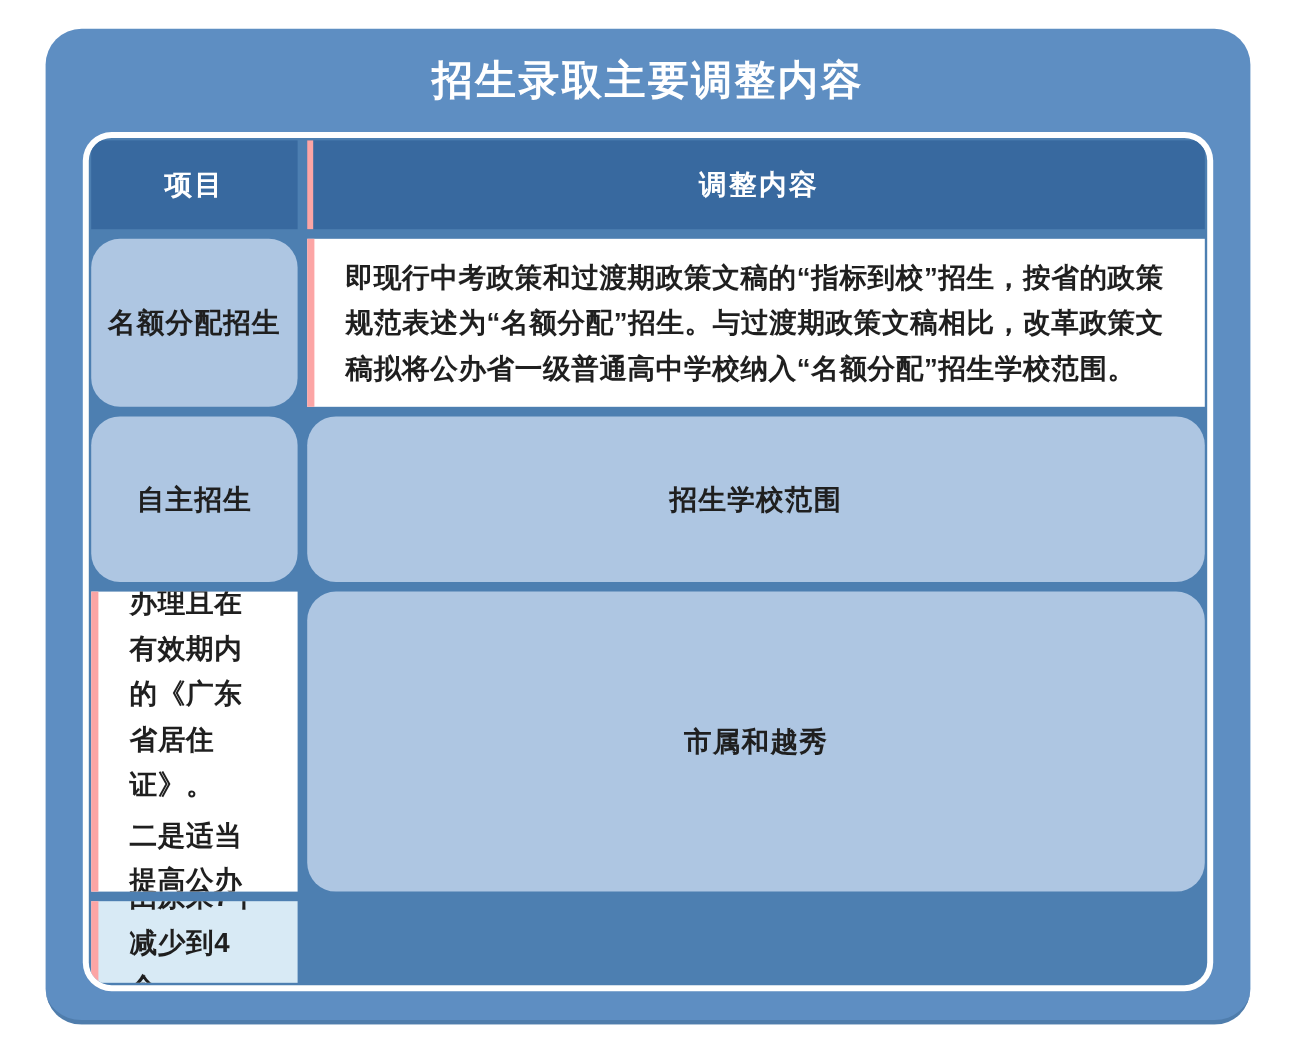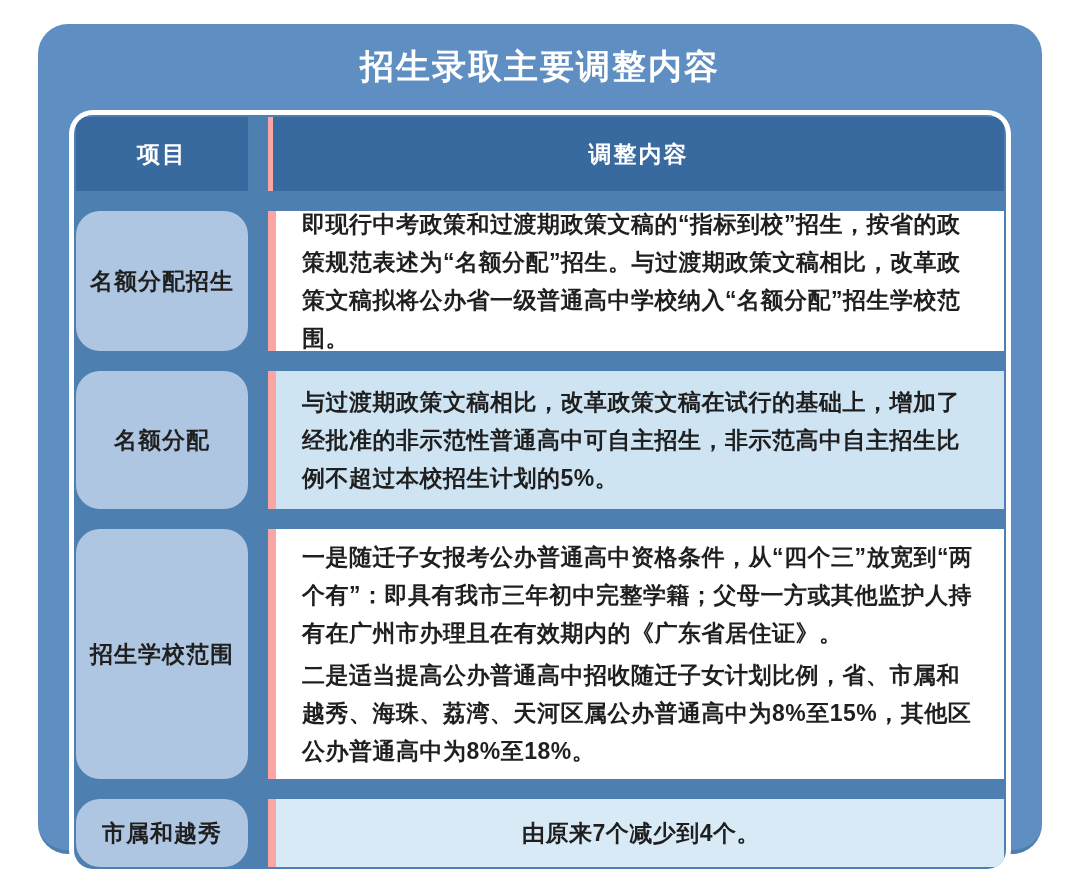--- a/index.html
+++ b/index.html
@@ -43,21 +43,21 @@
     width: 942px;
     margin: 24px auto 0;
     background: #ffffff;
     border-radius: 24px;
     padding: 5px;
   }
   .grid {
     display: grid;
     grid-template-columns: 172px 1fr;
     grid-template-rows: 74px 140px 138px 250px 68px;
-    gap: 20px;
+    gap: 8px;
     background: var(--grid_line);
     padding: 2px;
     border-radius: 19px;
     overflow: hidden;
   }
   .cell {
     display: flex;
     align-items: center;
     color: var(--body_text);
     overflow: hidden;
@@ -74,21 +74,21 @@
   .label {
     background: var(--label_cell);
     justify-content: center;
     font-size: 23px;
     font-weight: 600;
     letter-spacing: 1px;
     text-align: center;
     border-radius: 24px;
   }
   .content {
-    border-left: 8px solid #fca5a5;
+    border-left: 6px solid #fca5a5;
     flex-direction: column;
     justify-content: center;
     align-items: flex-start;
     padding: 10px 24px 10px 26px;
     font-size: 23px;
     font-weight: 600;
     line-height: 38px;
     letter-spacing: 0.5px;
   }
   .content p { margin: 0; }
@@ -107,24 +107,21 @@
     <div class="grid">
 
       <div class="cell head head-left">项目</div>
       <div class="cell head head-right">调整内容</div>
 
       <div class="cell label">名额分配招生</div>
       <div class="cell content bg-white">
         <p>即现行中考政策和过渡期政策文稿的“指标到校”招生，按省的政策规范表述为“名额分配”招生。与过渡期政策文稿相比，改革政策文稿拟将公办省一级普通高中学校纳入“名额分配”招生学校范围。</p>
       </div>
 
-      <div class="cell label">名额分配</div>
-      <div class="cell content bg-tint">
-        <p>与过渡期政策文稿相比，改革政策文稿在试行的基础上，增加了经批准的非示范性普通高中可自主招生，非示范高中自主招生比例不超过本校招生计划的5%。</p>
-      </div>
+      <div class="cell label">自主招生</div>
 
       <div class="cell label">招生学校范围</div>
       <div class="cell content bg-white">
         <p>一是随迁子女报考公办普通高中资格条件，从“四个三”放宽到“两个有”：即具有我市三年初中完整学籍；父母一方或其他监护人持有在广州市办理且在有效期内的《广东省居住证》。</p>
         <p>二是适当提高公办普通高中招收随迁子女计划比例，省、市属和越秀、海珠、荔湾、天河区属公办普通高中为8%至15%，其他区公办普通高中为8%至18%。</p>
       </div>
 
       <div class="cell label">市属和越秀</div>
       <div class="cell content bg-tint-light">
         <p>由原来7个减少到4个。</p>

